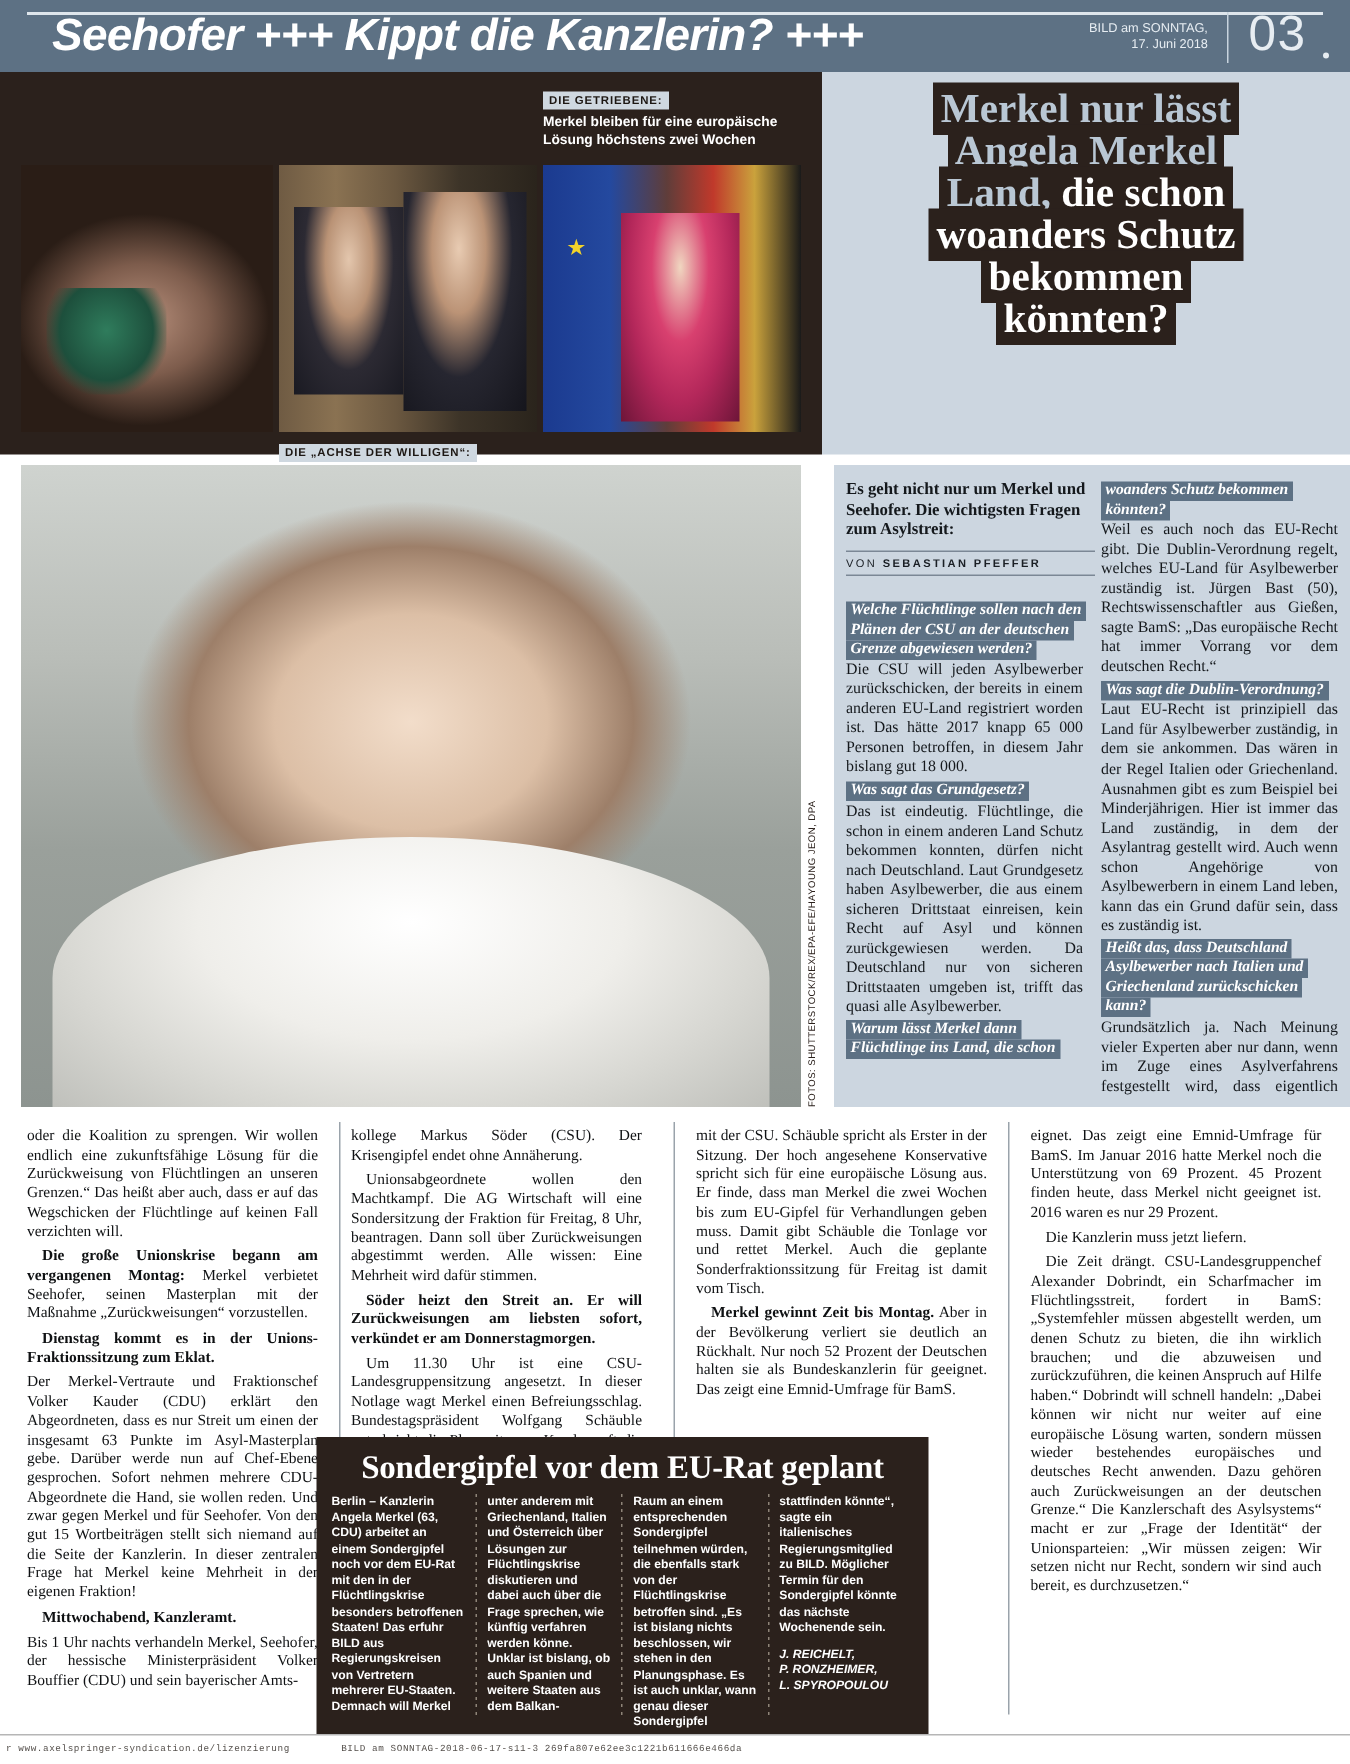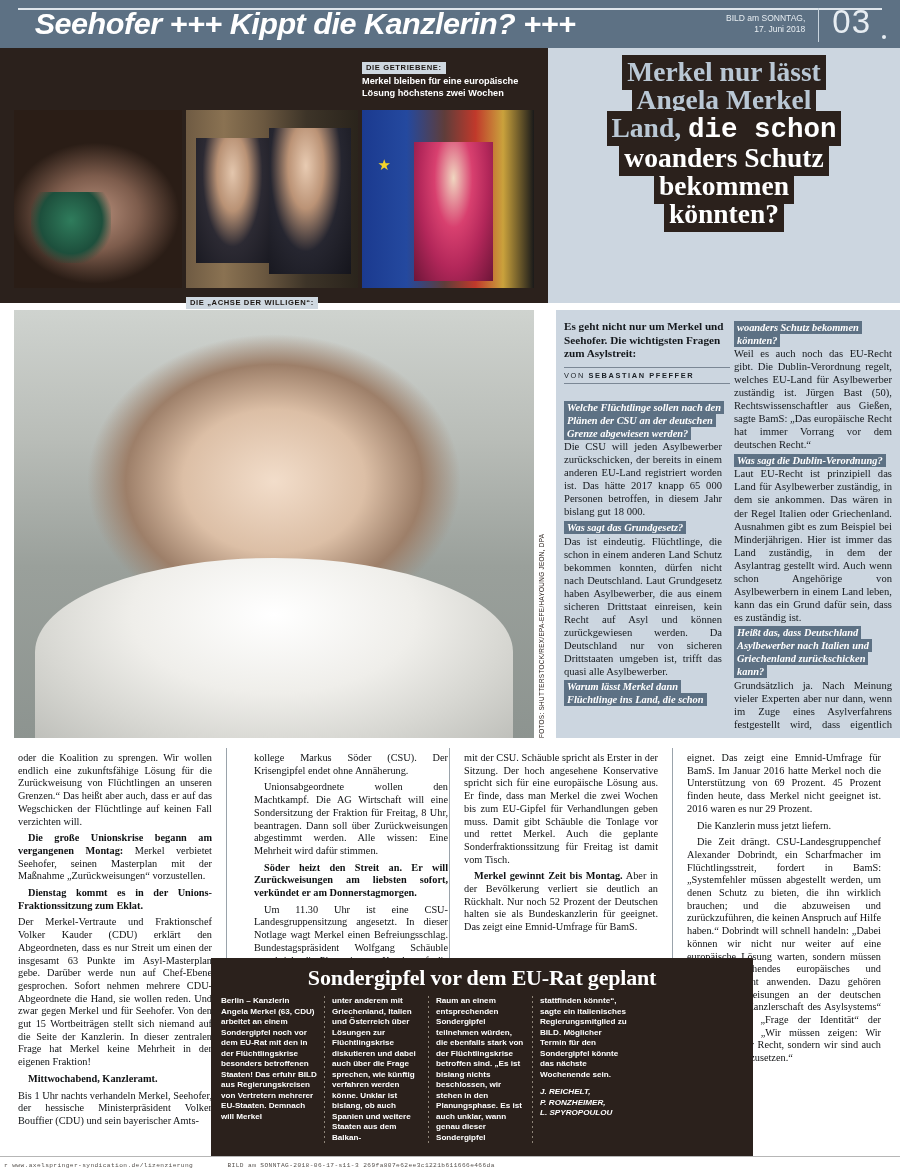--- a/index.html
+++ b/index.html
@@ -116,21 +116,21 @@
     display:block;
   }
   .headline i {
     background:#2b211c; font-style:normal;
     padding:1px 5px 3px 5px;
     box-decoration-break:clone; -webkit-box-decoration-break:clone;
   }
   .hl-grey i { color:#b9c7d4; }
   .hl-white i { color:#ffffff; }
   .hl-mixed i { color:#b9c7d4; }
-  .hl-mixed i b { color:#ffffff; font-weight:bold;font-family:Liberation Mono, monospace; }
+  .hl-mixed i b { color:#ffffff; font-weight:bold; }
 
   
   .mainphoto {
     position:absolute; left:14px; top:310px; width:520px; height:428px;
     background:
       radial-gradient(ellipse 46% 44% at 50% 40%, #f2ddca 0%, #dcbfa6 38%, #9d7f69 62%, rgba(0,0,0,0) 78%),
       linear-gradient(180deg,#cfd3cf 0%, #b9bdb8 30%, #9aa09b 60%, #8d9490 100%);
     overflow:hidden;
   }
   .mainphoto::before{
@@ -197,28 +197,28 @@
   .bcol {
     position:absolute; top:0; width:202px;
     font-family:"Liberation Serif", serif;
     font-size:10.3px; line-height:1.235; color:#0f1113;
     text-align:justify; hyphens:auto;
   }
   .bcol p { margin:4px; text-indent:10px; }
   .bcol p.noind { text-indent:0; }
   .bcol b { font-weight:bold; }
   .c1 { left:0; }
-  .c2 { left:236px; }
+  .c2 { left:216px; }
   .c3 { left:446px; }
   .c4 { left:669px; }
   .vrule { position:absolute; top:0; width:1px; background:#9aa3ab; }
 
   
   .sonder {
-    position:absolute; left:211px; top:958px; width:542px; height:200px;
+    position:absolute; left:211px; top:958px; width:408px; height:200px;
     background:#2b211c; color:#ffffff; padding:6px 10px 8px 10px;
   }
   .sonder-head {
     font-family:"Liberation Serif", serif;
     font-weight:bold; font-size:22px; line-height:1.05;
     text-align:center; color:#ffffff; margin:2px 0 7px 0;
     letter-spacing:-0.2px;
   }
   .sonder-cols {
     position:relative; display:flex; gap:0; height:150px;

